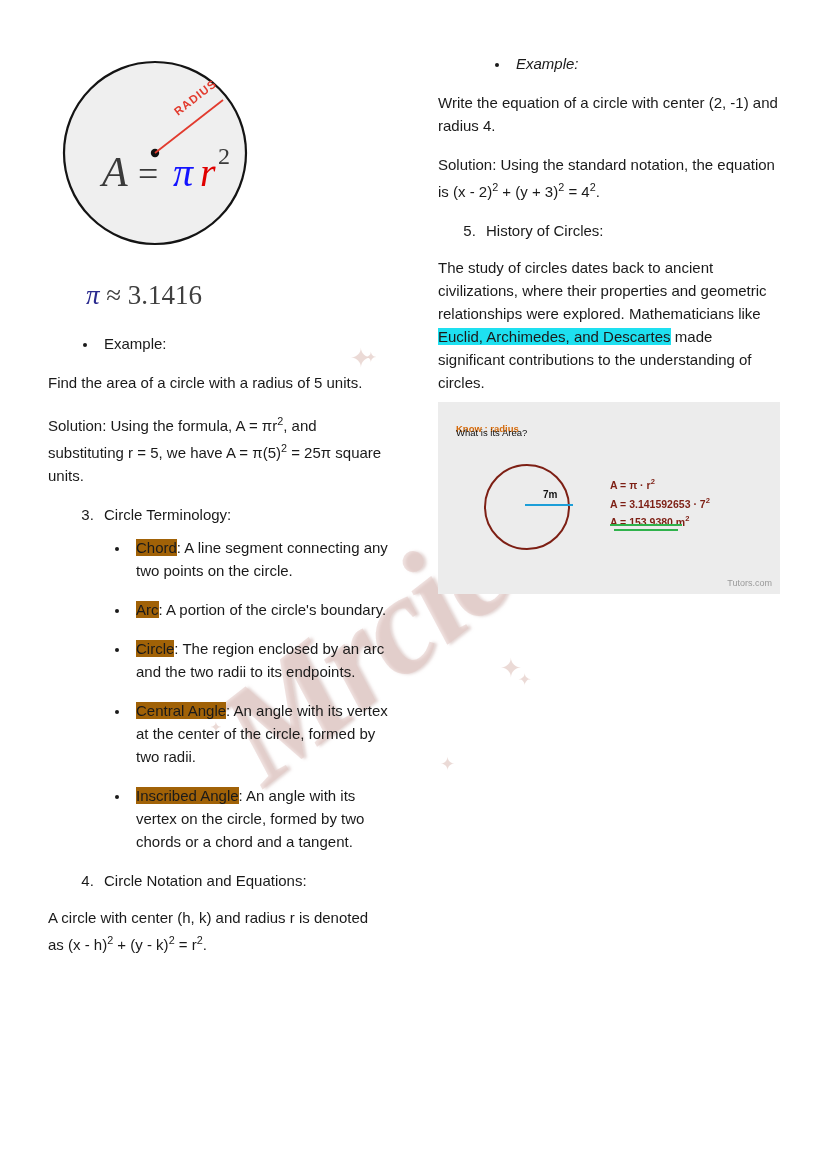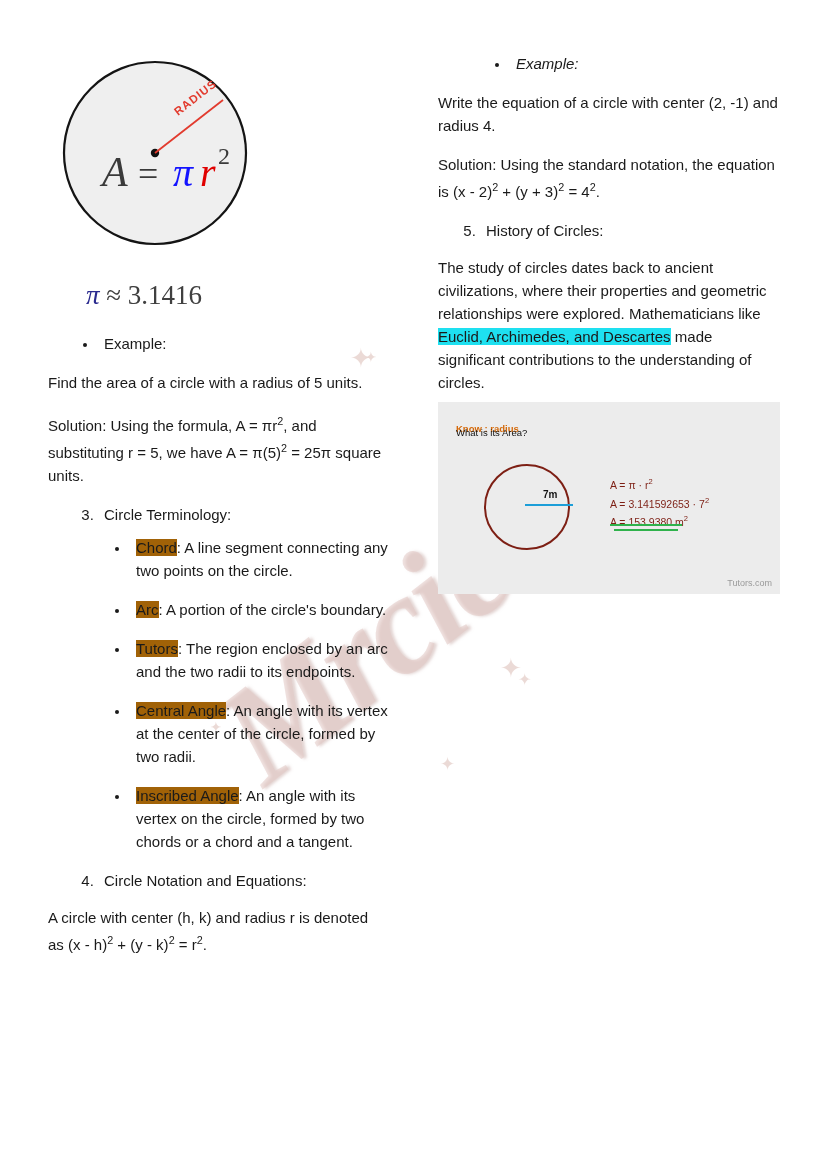--- a/index.html
+++ b/index.html
@@ -114,21 +114,21 @@
   .fa-radius {
     position:absolute; left:87px; top:102px;
     width:48px; height:2px; background:#1c9ed8;
   }
   .fa-rlabel {
     position:absolute; left:105px; top:87px;
     font-size:10px; font-weight:bold; color:#111;
   }
   .fa-eq {
     position:absolute; left:172px; top:72px;
-    font-size:10.5px; font-weight:normal; color:#7d1f14;
+    font-size:10.5px; font-weight:bold; color:#7d1f14;
     line-height:16px;
   }
   .fa-underline1 {
     position:absolute; left:172px; top:122px; width:72px; height:2px; background:#2fb24c;
   }
   .fa-underline2 {
     position:absolute; left:176px; top:127px; width:64px; height:2px; background:#2fb24c;
   }
   .fa-credit {
     position:absolute; right:8px; bottom:6px;
@@ -190,21 +190,21 @@
     </ol>
 
     <ul class="bul" style="padding-left:82px; margin-top:-4px;">
       <li>
         <span class="hl-green">Chord</span><span>: A line segment connecting any two points on the circle.</span>
       </li>
       <li>
         <span class="hl-green">Arc</span><span>: A portion of the circle's boundary.</span>
       </li>
       <li>
-        <span class="hl-green">Tutors</span><span>: The region enclosed by an arc and the two radii to its endpoints.</span>
+        <span class="hl-green">Circle</span><span>: The region enclosed by an arc and the two radii to its endpoints.</span>
       </li>
       <li>
         <span class="hl-green">Central Angle</span><span>: An angle with its vertex at the center of the circle, formed by two radii.</span>
       </li>
       <li>
         <span class="hl-green">Inscribed Angle</span><span>: An angle with its vertex on the circle, formed by two chords or a chord and a tangent.</span>
       </li>
     </ul>
 
     <ol class="num" start="4">

